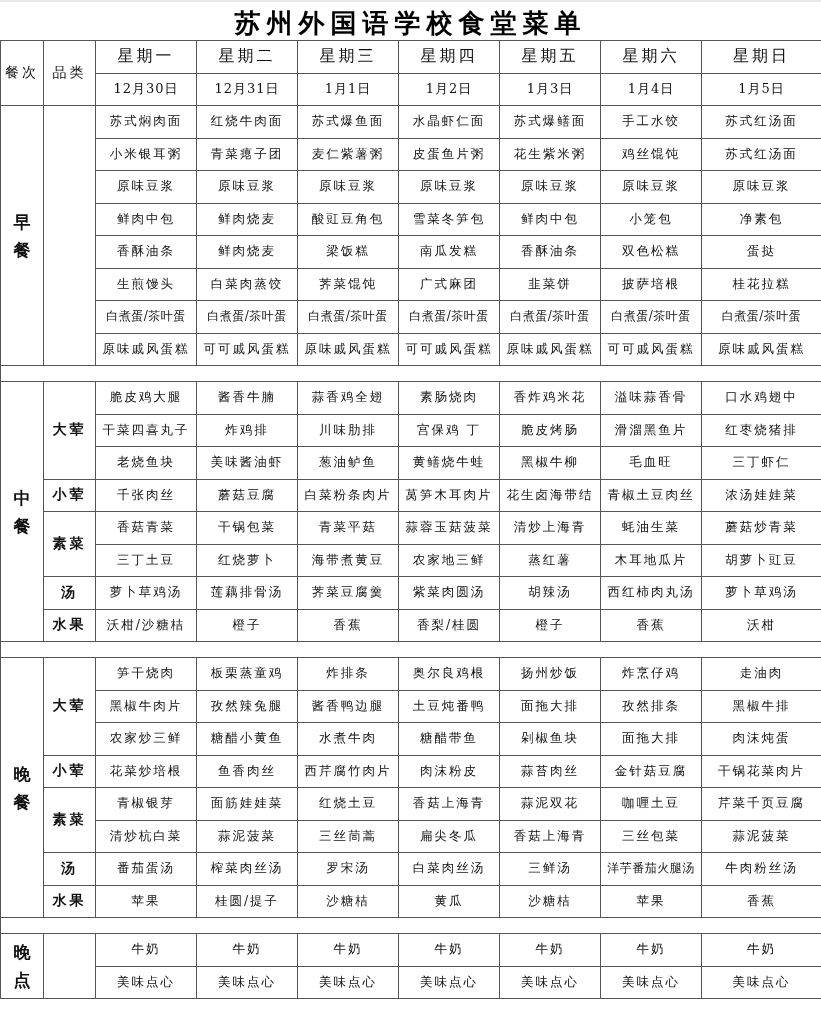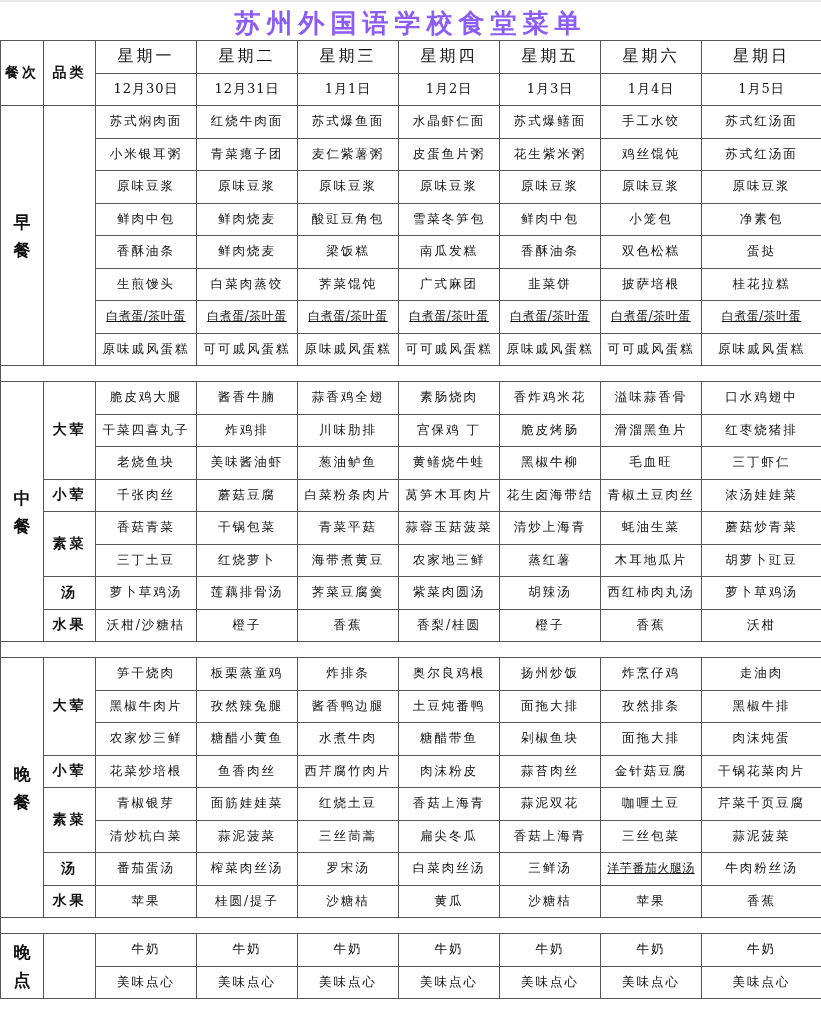--- a/index.html
+++ b/index.html
@@ -1,30 +1,30 @@
 <!DOCTYPE html>
 <html><head>
 <meta charset="utf-8">
 <style>
   html, body { margin: 0; padding: 0; background: #ffffff; }
   body { width: 821px; height: 1016px; overflow: hidden; font-family: "DejaVu Serif", "Liberation Serif", serif; color: #111; }
   .title {
     height: 40px; line-height: 42px; text-align: center;
-    color: #8b5cf6; font-size: 26px; font-weight: bold; letter-spacing: 6px;
+    color: #000000; font-size: 26px; font-weight: bold; letter-spacing: 6px;
     border-top: 2px solid #e8e8e8; box-sizing: border-box;
   }
   table { border-collapse: collapse; table-layout: fixed; width: 821px; }
   td { border: 1.5px solid #555; text-align: center; vertical-align: middle; padding: 0; font-size: 12.5px; letter-spacing: 2px; white-space: nowrap; overflow: hidden; height: 31.5px; }
   td.meal { font-weight: bold; font-size: 17px; line-height: 28px; letter-spacing: 0; }
   td.cat { font-weight: bold; font-size: 14px; letter-spacing: 3px; }
-  td.hdr { font-weight: bold; font-size: 14px; letter-spacing: 3px; }
+  td.hdr { font-weight: normal; font-size: 14px; letter-spacing: 3px; }
   td.day { font-size: 16px; letter-spacing: 3px; }
   td.date { font-size: 13px; letter-spacing: 1px; }
   tr.gap td { height: 15px; }
-  td.narrow { letter-spacing: 0.5px; font-size: 12px; text-decoration: underline; }
+  td.narrow { letter-spacing: 0.5px; font-size: 12px; }
 </style>
 </head>
 <body>
 
 <div class="title">苏州外国语学校食堂菜单</div>
 
 <table>
   <colgroup>
     <col style="width:43px">
       <col style="width:52px">

